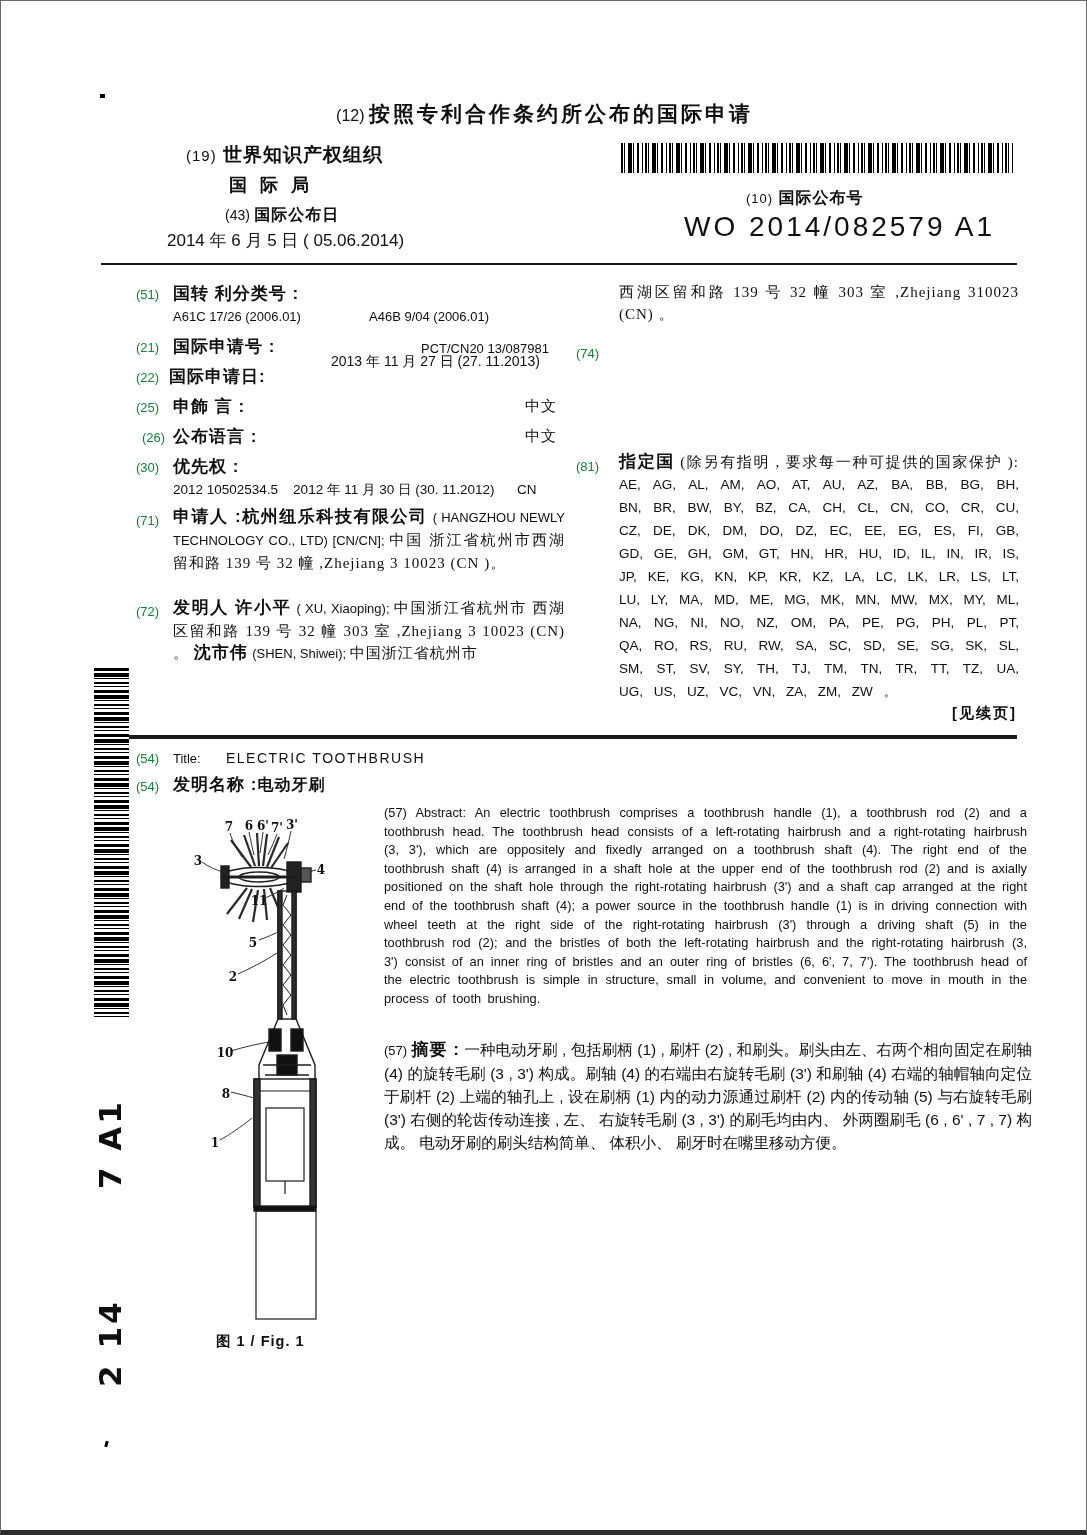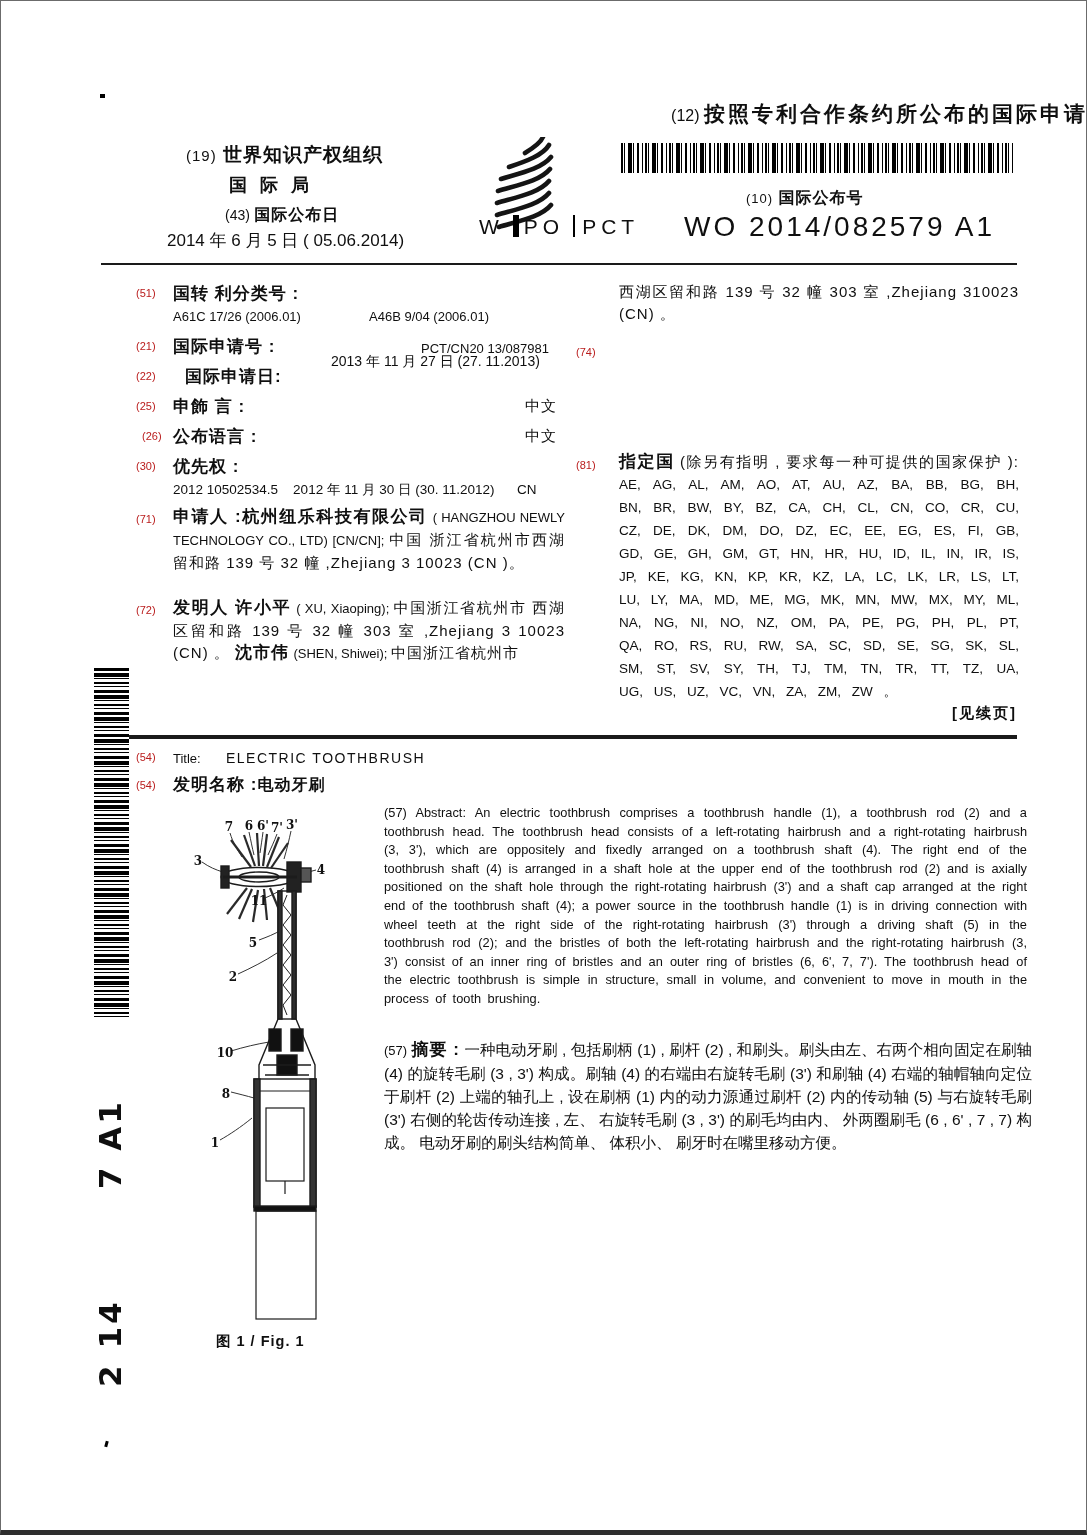--- a/index.html
+++ b/index.html
@@ -4,23 +4,23 @@
 <style>
   html,body{margin:0;padding:0;background:#e8e8e8;}
   .page{
     position:relative;width:1087px;height:1535px;margin:0 auto;
     background:#fff;color:#0f0f0f;
     border:1px solid #6b6b6b;border-bottom:5px solid #2e2e2e;
     box-sizing:border-box;overflow:hidden;
     font-family:"Liberation Sans","DejaVu Sans",sans-serif;
   }
   .abs{position:absolute;}
-  .num{font-size:11px;color:#b91c1c;}
+  .num{font-size:13px;color:#15803d;}
   .zh-big{font-size:17px;font-weight:bold;letter-spacing:1px;}
-  .zh-mid{font-size:15px;letter-spacing:1px;}
+  .zh-mid{font-size:15px;letter-spacing:1px;font-family:Liberation Serif, serif;}
   .en-sm{font-size:13px;}
   .para{text-align:justify;line-height:22px;}
   .para .zh-mid{line-height:22px;}
   .rule{position:absolute;background:#1a1a1a;}
   .barcode-top{
     background:repeating-linear-gradient(90deg,
       #000 0 2px,#fff 2px 3px,#000 3px 4px,#fff 4px 7px,
       #000 7px 11px,#fff 11px 12px,#000 12px 13px,#fff 13px 16px,
       #000 16px 18px,#fff 18px 21px,#000 21px 22px,#fff 22px 24px);
   }
@@ -42,53 +42,37 @@
   }
 </style>
 </head>
 <body>
 
 <div class="page">
 
   <div class="speck" style="left:99px;top:93px;width:5px;height:4px;"></div>
   <div class="speck" style="left:104px;top:1440px;width:3px;height:6px;transform:rotate(15deg);"></div>
 
-  <div class="abs" style="left:0;top:99px;width:1087px;text-align:right;">
+  <div class="abs" style="left:0;top:99px;width:1087px;text-align:center;">
     <span style="font-size:16px;">(12)</span>
     <span style="font-size:21px;font-weight:bold;letter-spacing:3px;">按照专利合作条约所公布的国际申请</span>
   </div>
 
   <div class="abs" style="left:185px;top:141px;font-size:19px;letter-spacing:1px;">
     <span style="font-size:15px;">(19)</span>
     <span style="font-weight:bold;">世界知识产权组织</span>
   </div>
   <div class="abs" style="left:228px;top:172px;font-size:18px;font-weight:bold;letter-spacing:4px;">国 际 局</div>
 
   <div class="abs" style="left:224px;top:204px;font-size:16px;">
     <span style="font-size:14px;margin-top:20px;">(43)</span>
     <span style="font-weight:bold;letter-spacing:1px;">国际公布日</span>
   </div>
   <div class="abs" style="left:166px;top:228px;font-size:17px;">2014 年 6 月 5 日  ( 05.06.2014)</div>
 
-  <div class="abs" style="left:478px;top:136px;width:135px;height:100px;">
-    <svg width="80" height="100" viewBox="0 0 80 100" style="position:absolute;left:6px;top:0;">
-      <g fill="none" stroke="#141414" stroke-width="4.6" stroke-linecap="round">
-        <path d="M14,90 C34,84 56,80 66,68"></path>
-        <path d="M12,78 C32,72 54,68 64,56"></path>
-        <path d="M12,66 C32,60 54,56 64,44"></path>
-        <path d="M13,54 C33,48 55,44 65,32"></path>
-        <path d="M16,42 C36,36 56,32 66,20"></path>
-        <path d="M24,30 C42,24 58,18 64,8"></path>
-        <path d="M40,16 C50,10 56,5 58,0"></path>
-      </g>
-    </svg>
-    <div class="abs" style="left:0;top:78px;font-size:21px;letter-spacing:5px;white-space:nowrap;">
-      <span>W</span><span class="logo-bar-thick"></span><span>PO</span><span class="logo-bar-thin"></span><span>PCT</span>
-    </div>
-  </div>
 
   <div class="abs barcode-top" style="left:620px;top:142px;width:392px;height:30px;"></div>
 
   <div class="abs" style="left:745px;top:187px;font-size:16px;font-weight:bold;letter-spacing:1px;">
     <span style="font-size:13px;font-weight:normal;">(10)</span>
     <span>国际公布号</span>
   </div>
   <div class="abs" style="left:683px;top:210px;font-size:28px;letter-spacing:3px;">WO 2014/082579  A1</div>
 
   <div class="rule" style="left:100px;top:262px;width:916px;height:2px;"></div>
@@ -96,21 +80,21 @@
   <div class="abs num" style="left:135px;top:286px;">(51)</div>
   <div class="abs zh-big" style="left:172px;top:281px;">国转  利分类号 :</div>
   <div class="abs en-sm" style="left:172px;top:308px;">A61C  17/26  (2006.01)</div>
   <div class="abs en-sm" style="left:368px;top:308px;">A46B  9/04  (2006.01)</div>
 
   <div class="abs num" style="left:135px;top:339px;">(21)</div>
   <div class="abs zh-big" style="left:172px;top:334px;">国际申请号 :</div>
   <div class="abs en-sm" style="left:420px;top:340px;">PCT/CN20  13/087981</div>
 
   <div class="abs num" style="left:135px;top:369px;">(22)</div>
-  <div class="abs zh-big" style="left:184px;top:364px;">国际申请日:</div>
+  <div class="abs zh-big" style="left:168px;top:364px;">国际申请日:</div>
   <div class="abs" style="left:330px;top:352px;font-size:14px;">2013 年 11 月 27 日 (27. 11.2013)</div>
 
   <div class="abs num" style="left:135px;top:399px;">(25)</div>
   <div class="abs zh-big" style="left:172px;top:394px;">申飾 言 :</div>
   <div class="abs zh-mid" style="left:524px;top:396px;">中文</div>
 
   <div class="abs num" style="left:135px;top:429px;margin-left:6px;">(26)</div>
   <div class="abs zh-big" style="left:172px;top:424px;">公布语言 :</div>
   <div class="abs zh-mid" style="left:524px;top:426px;">中文</div>
 

